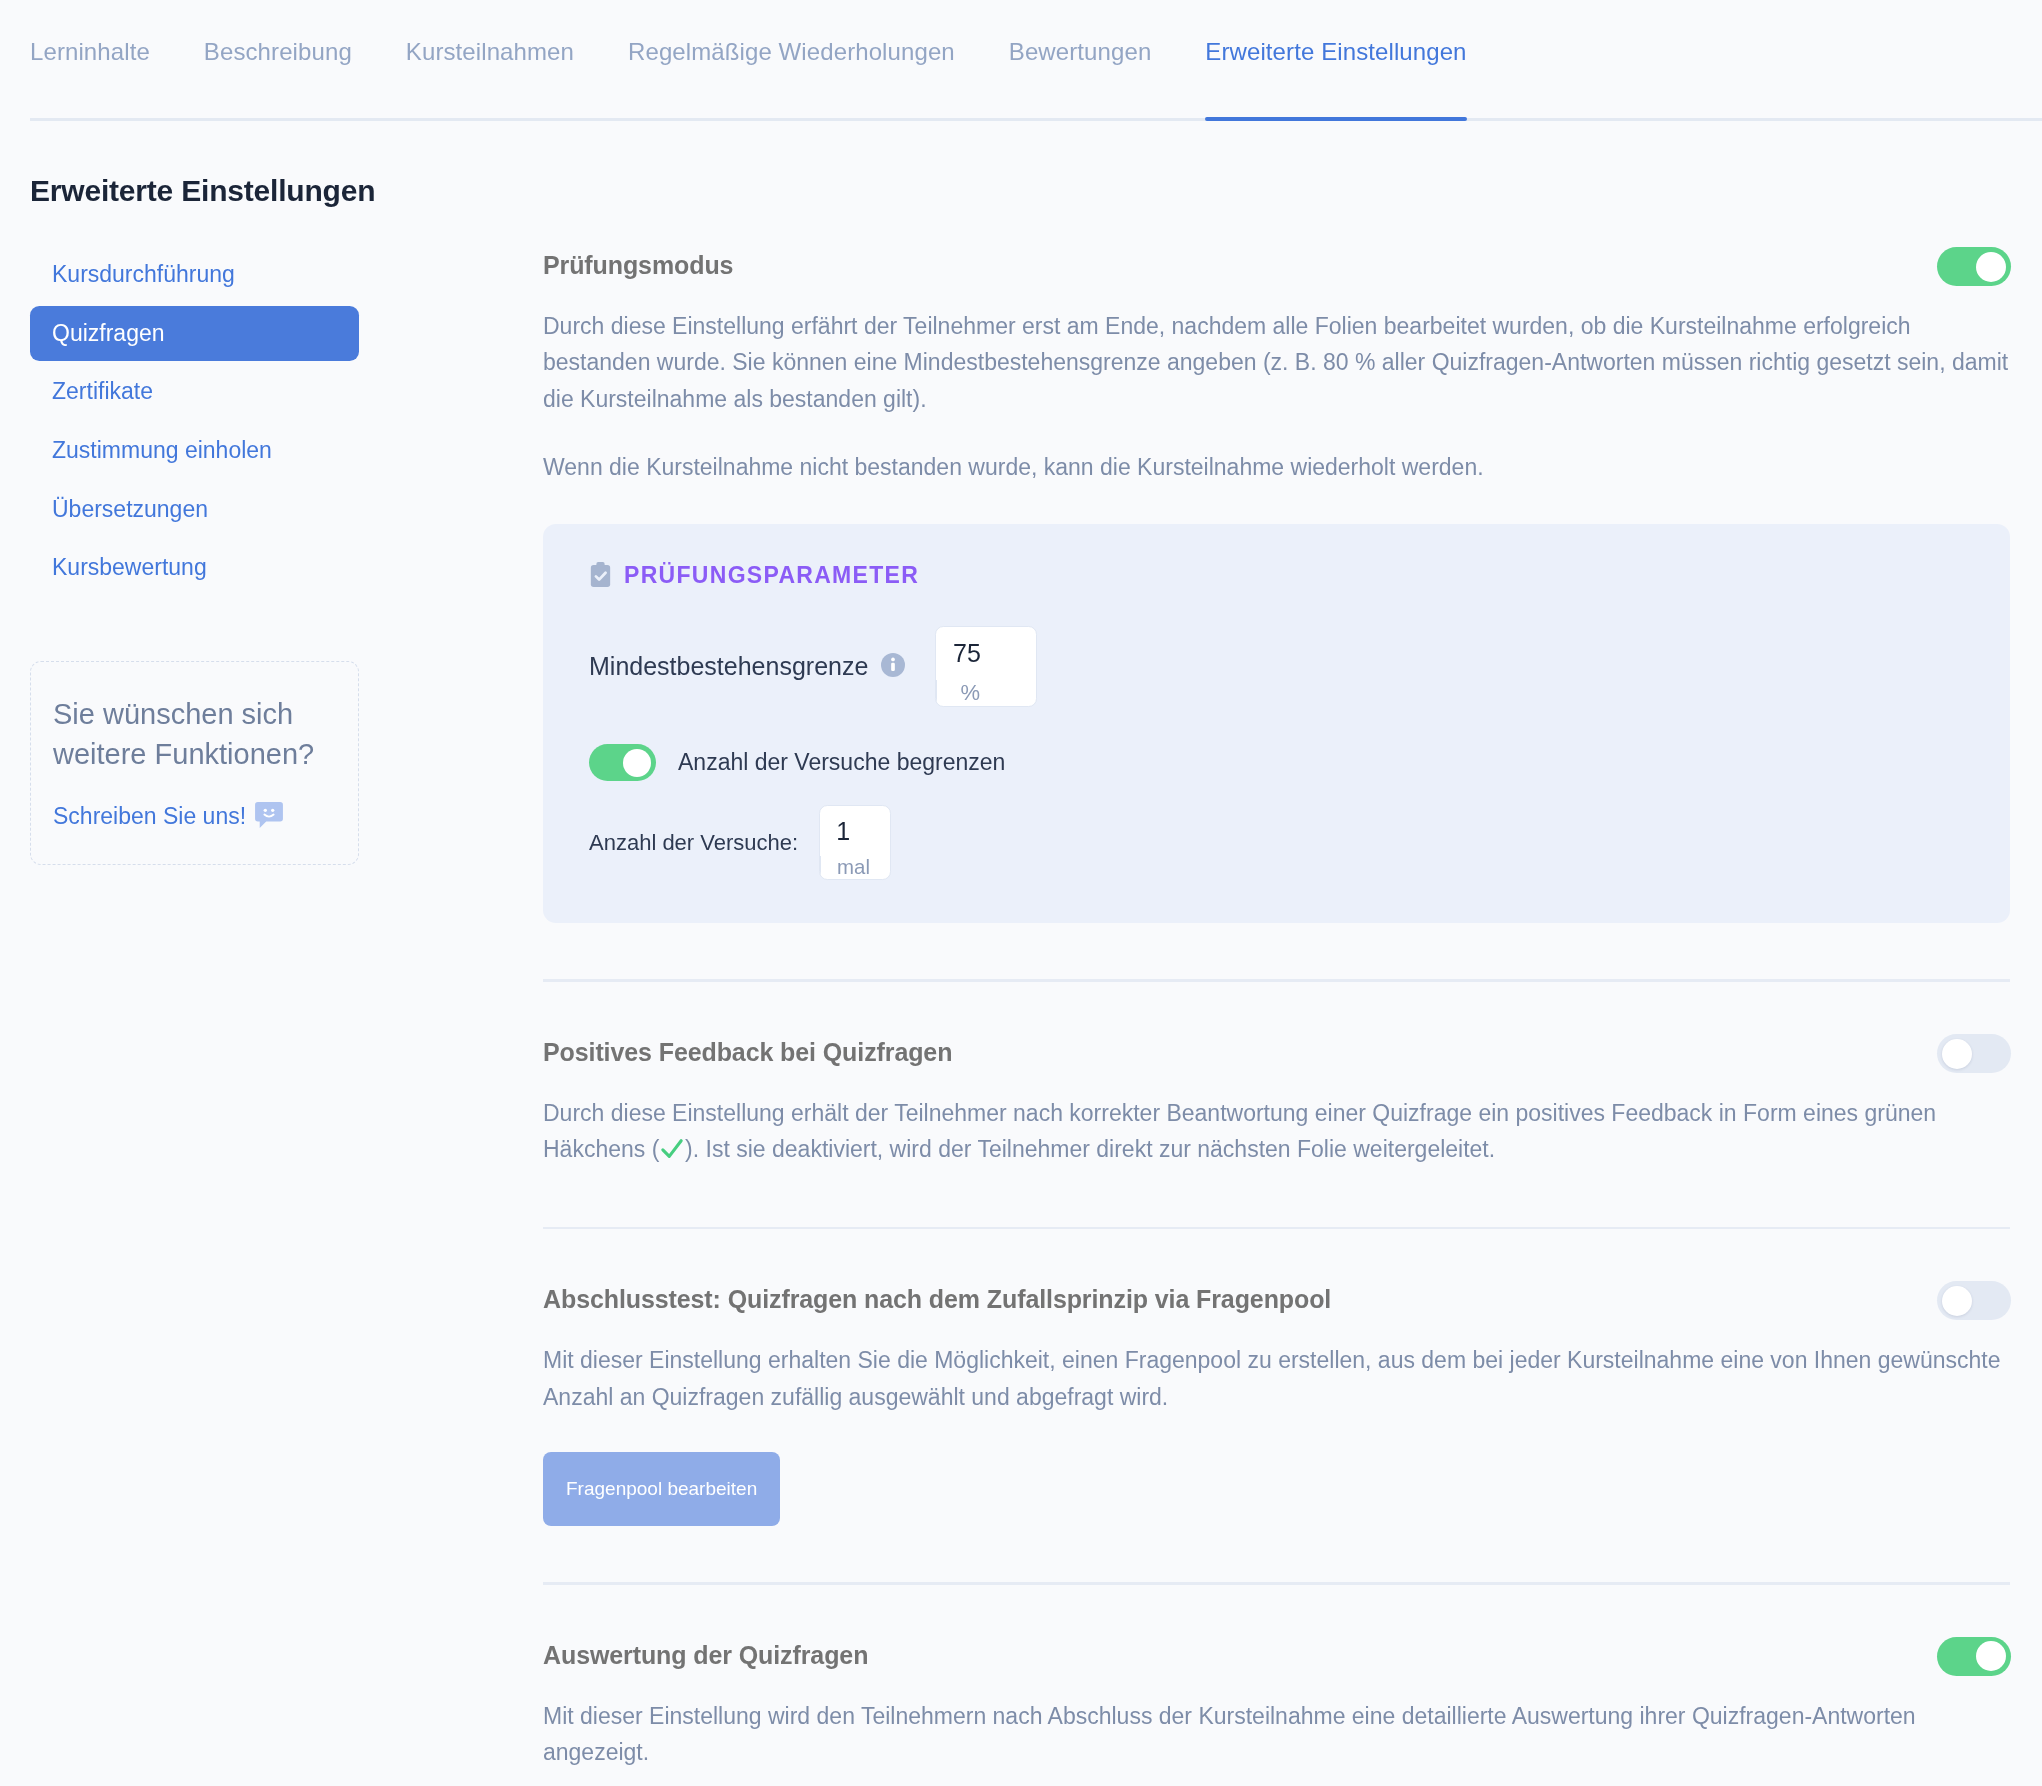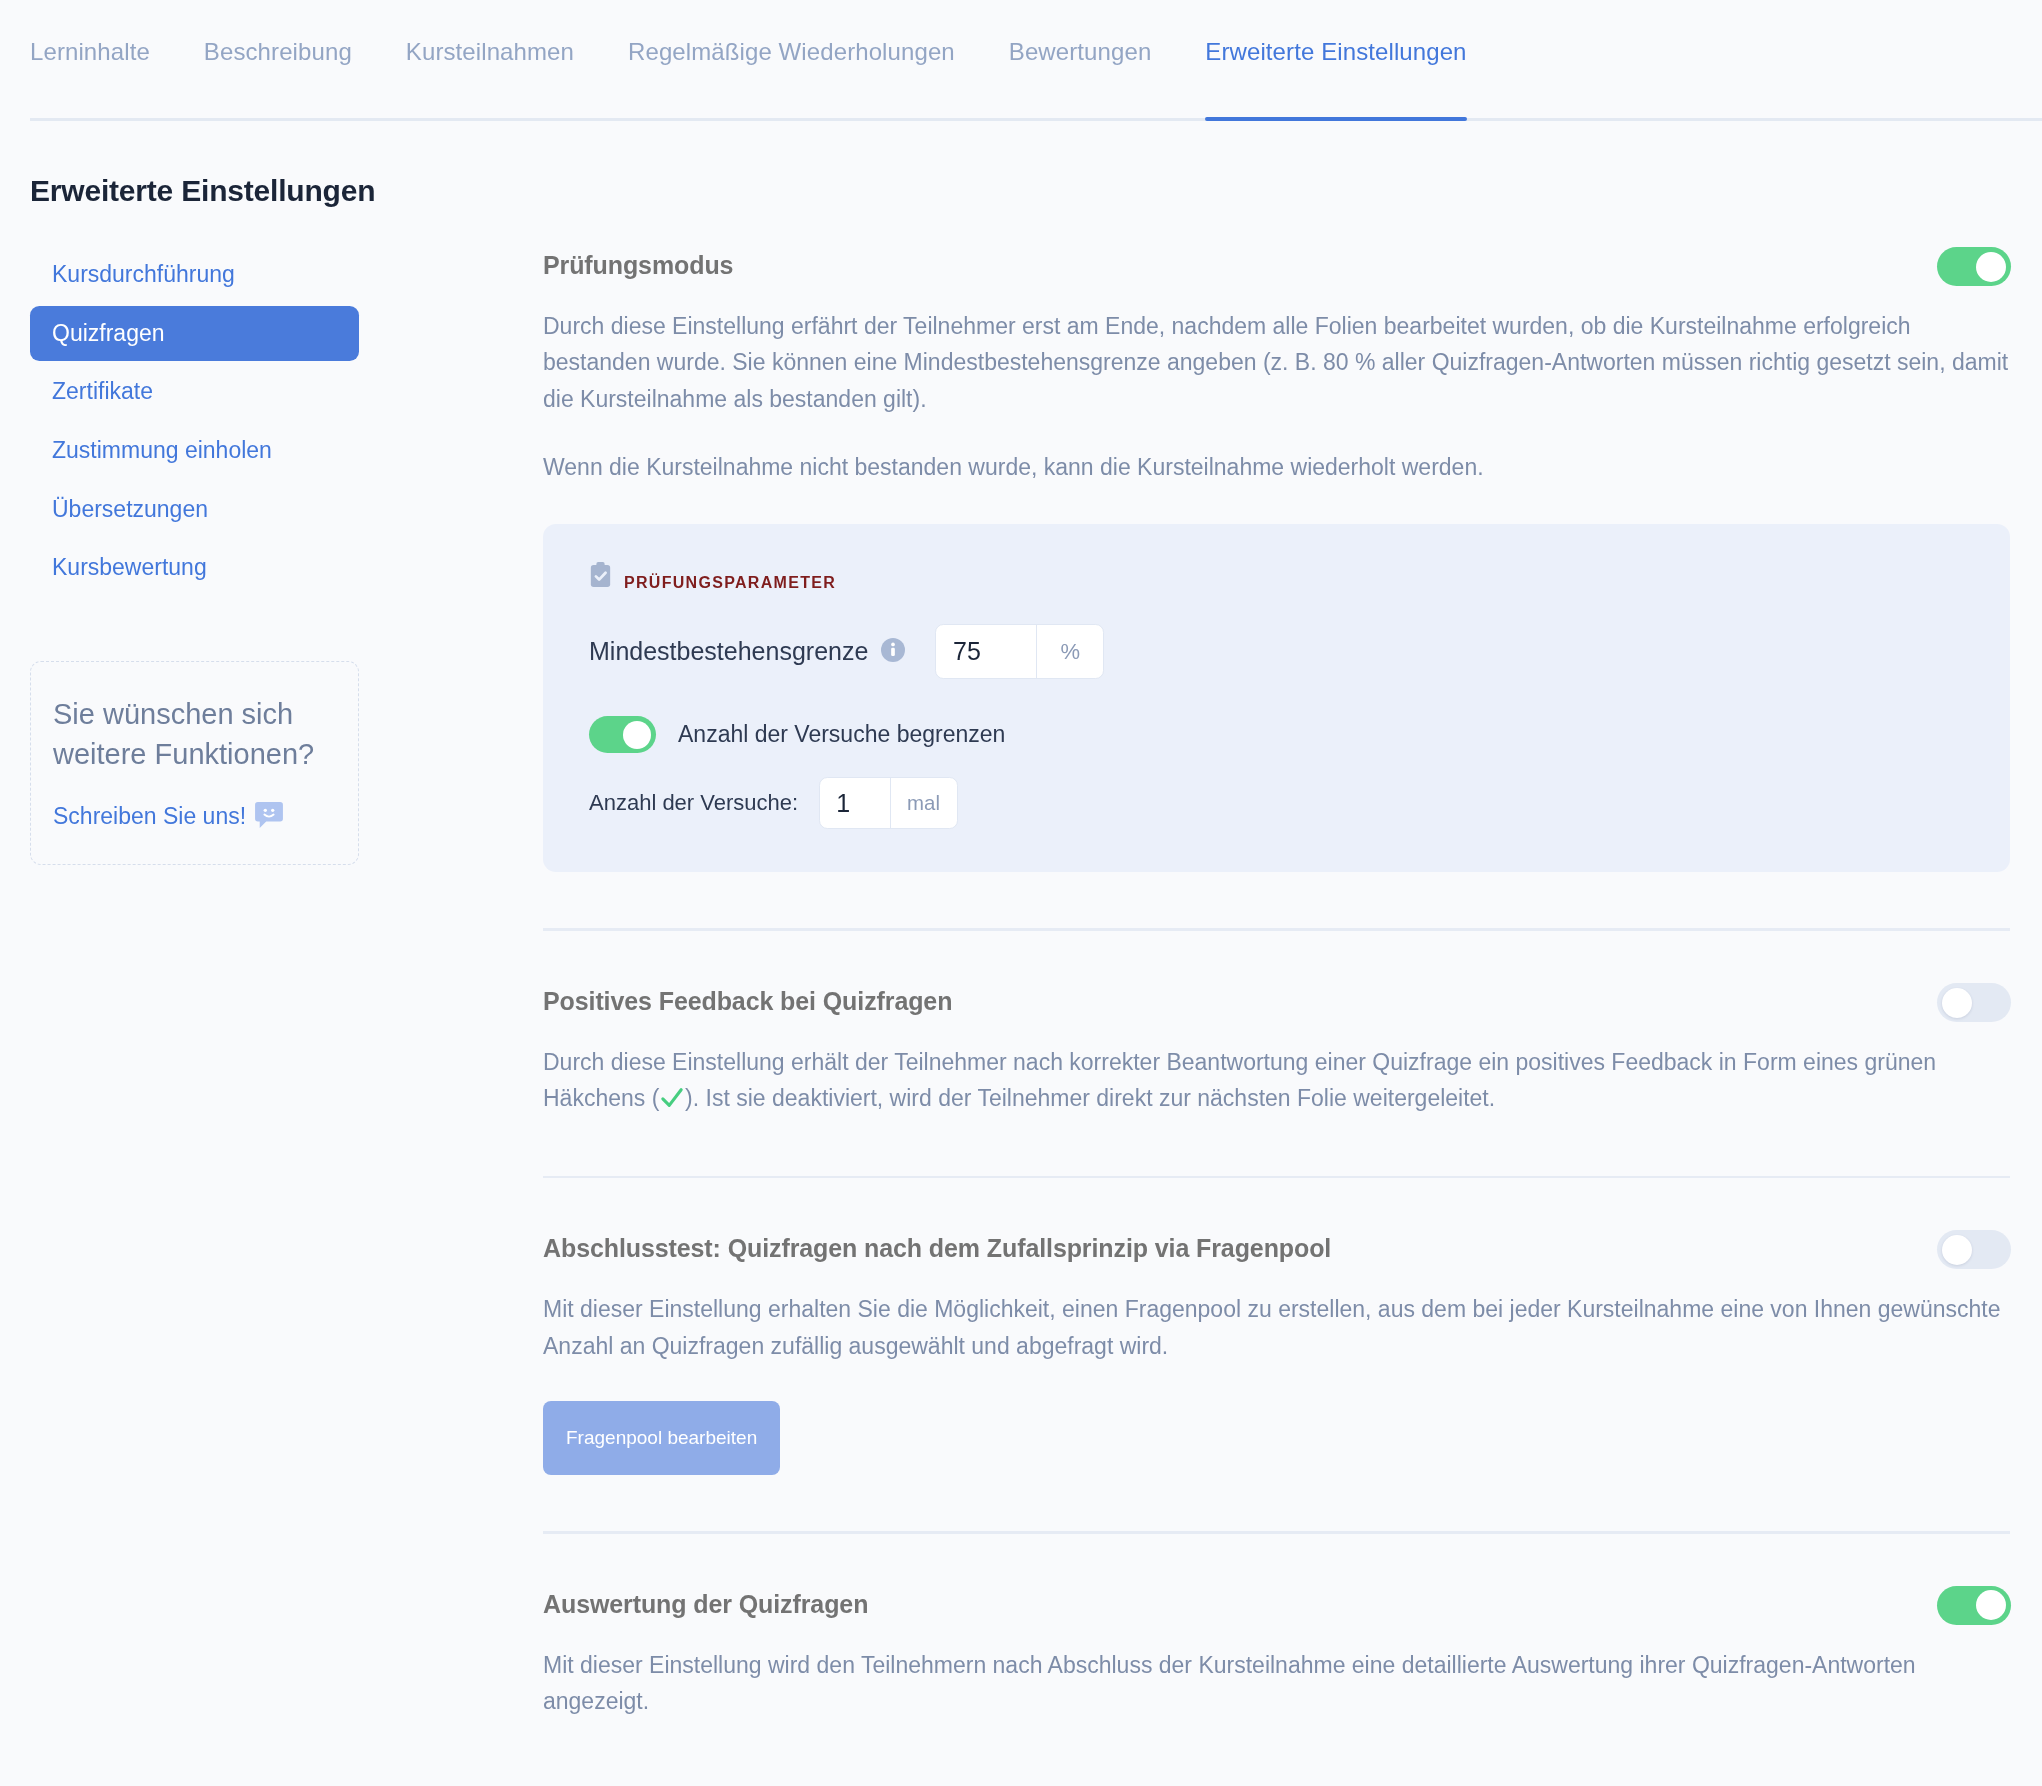--- a/index.html
+++ b/index.html
@@ -152,45 +152,46 @@
   
   .param-box {
     margin-top: 39px;
     background: #EBF0FA;
     border-radius: 13px;
     padding: 38px 0 43px 46px;
     width: 1467px;
   }
   .param-head {
     display: flex;
-    align-items: flex-end;
+    align-items: flex-start;
     gap: 12px;
-    font-size: 16px;
+    font-size: 23px;
     letter-spacing: 1.3px;
-    color: #7f1d1d;
+    color: #8b5cf6;
     font-weight: bold;
   }
   .param-row {
     display: flex;
     align-items: center;
     margin-top: 32px;
   }
   .param-label {
     font-size: 25px;
     color: #2E3A52;
   }
   .info-icon { margin: 0 0 0 13px; display:block; }
 
   .numfield {
     display: flex;
     margin-left: 30px;
     border-radius: 8.3px;
     overflow: hidden;
     background: #FFFFFF;
     border: 1.9px solid #E0E7F3;
+    flex-direction: column;
   }
   .numfield input {
     border: none;
     outline: none;
     width: 100px;
     padding: 0 16.7px;
     height: 53px;
     font-size: 25px;
     color: #1B2538;
     font-family: "Liberation Sans", sans-serif;

